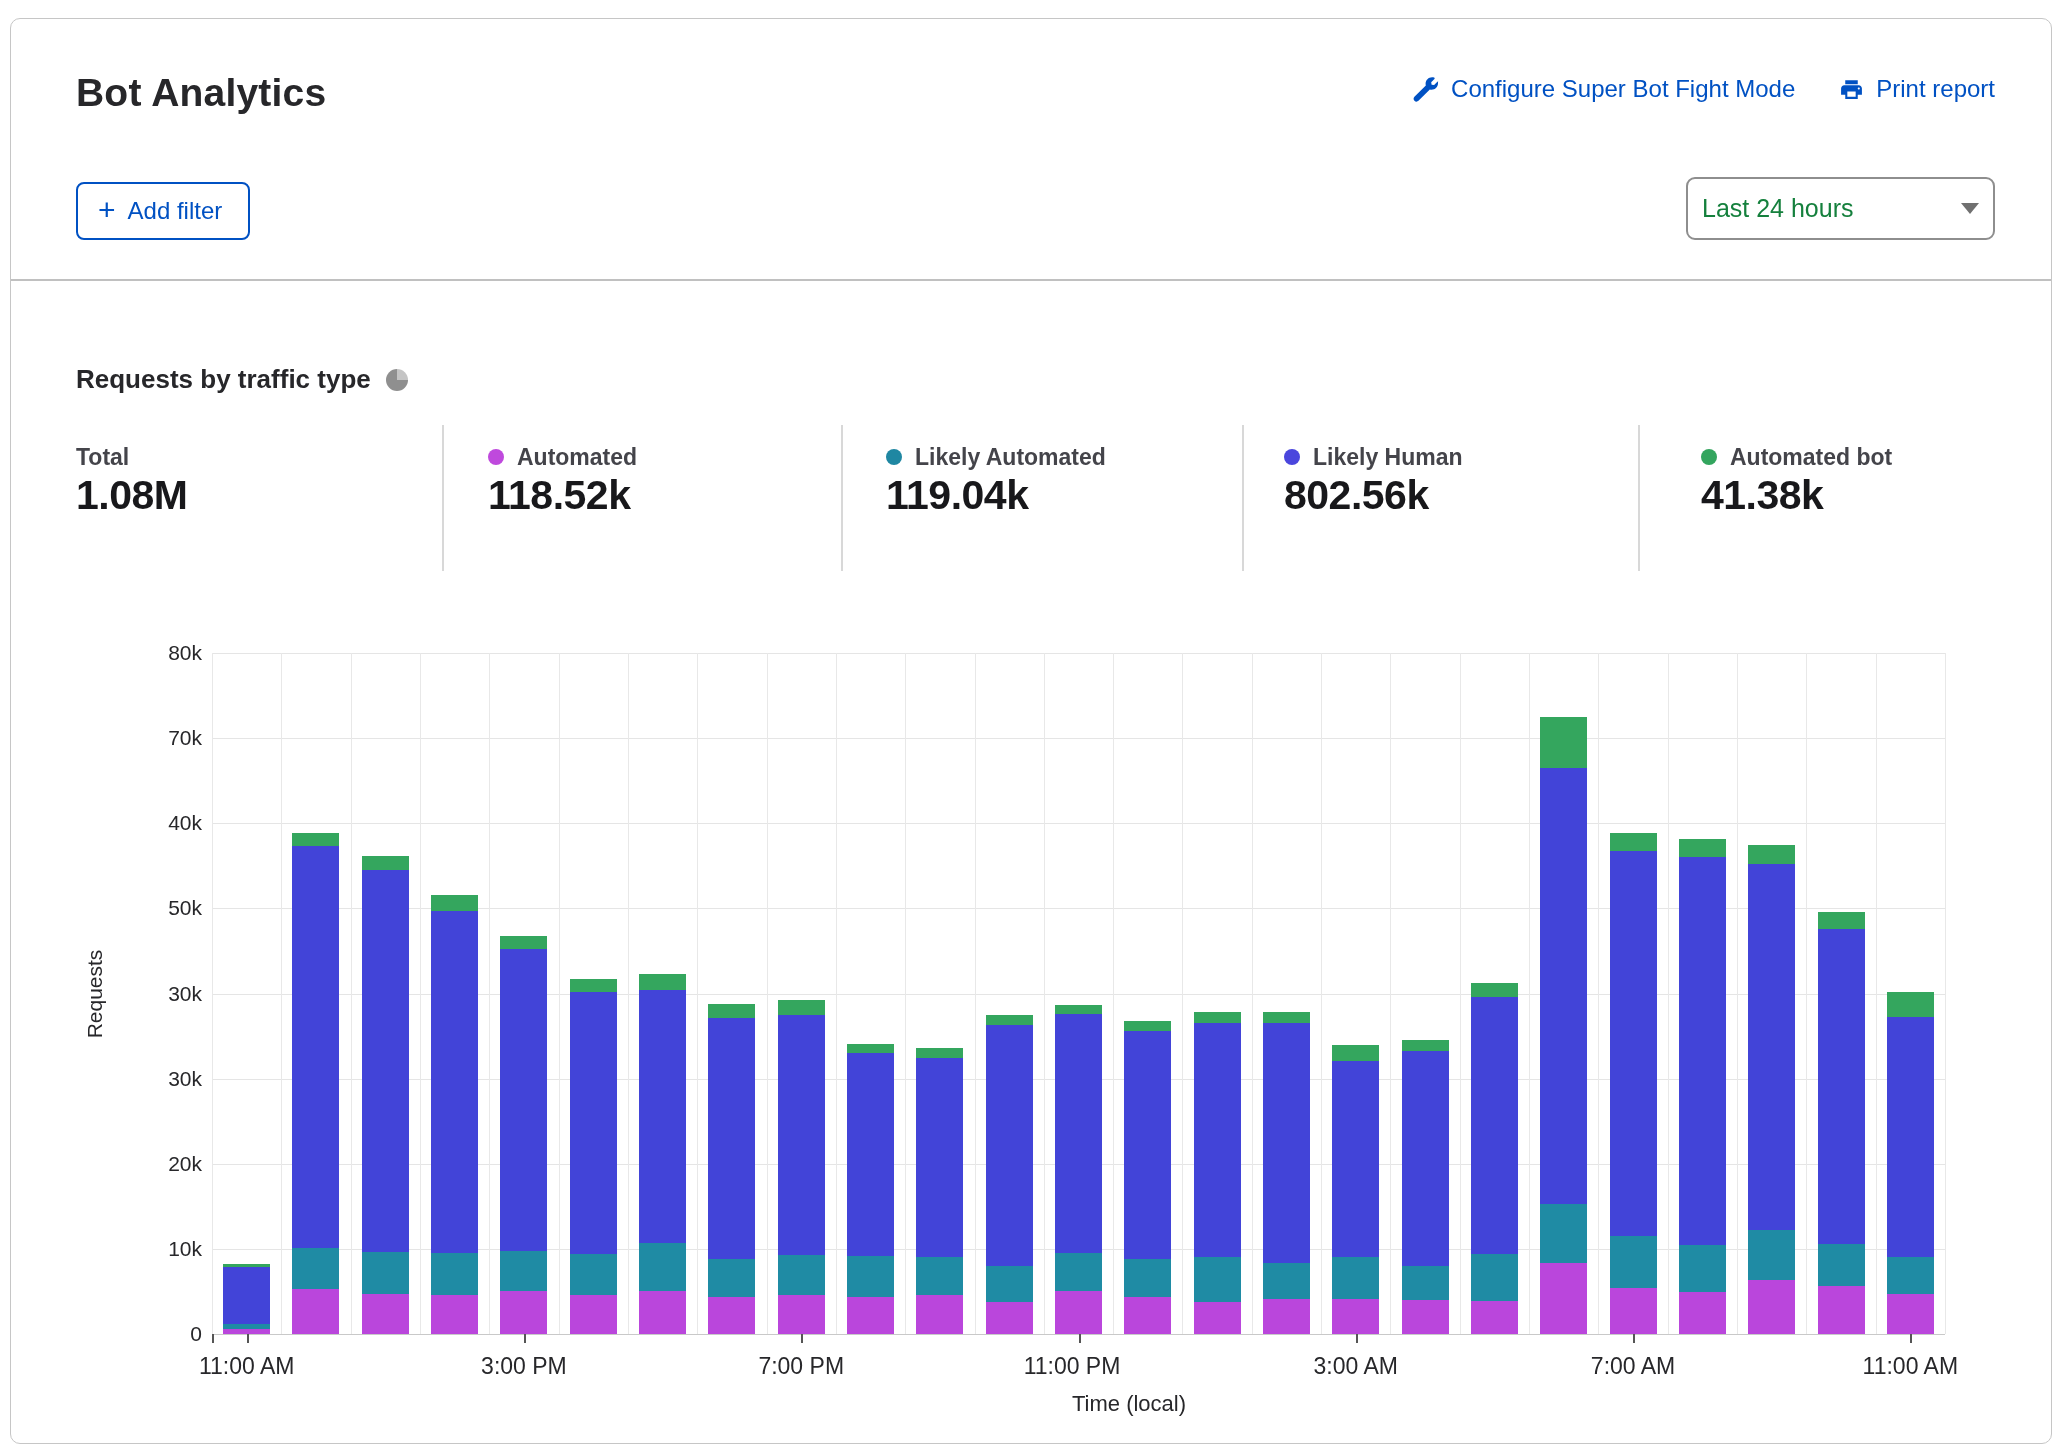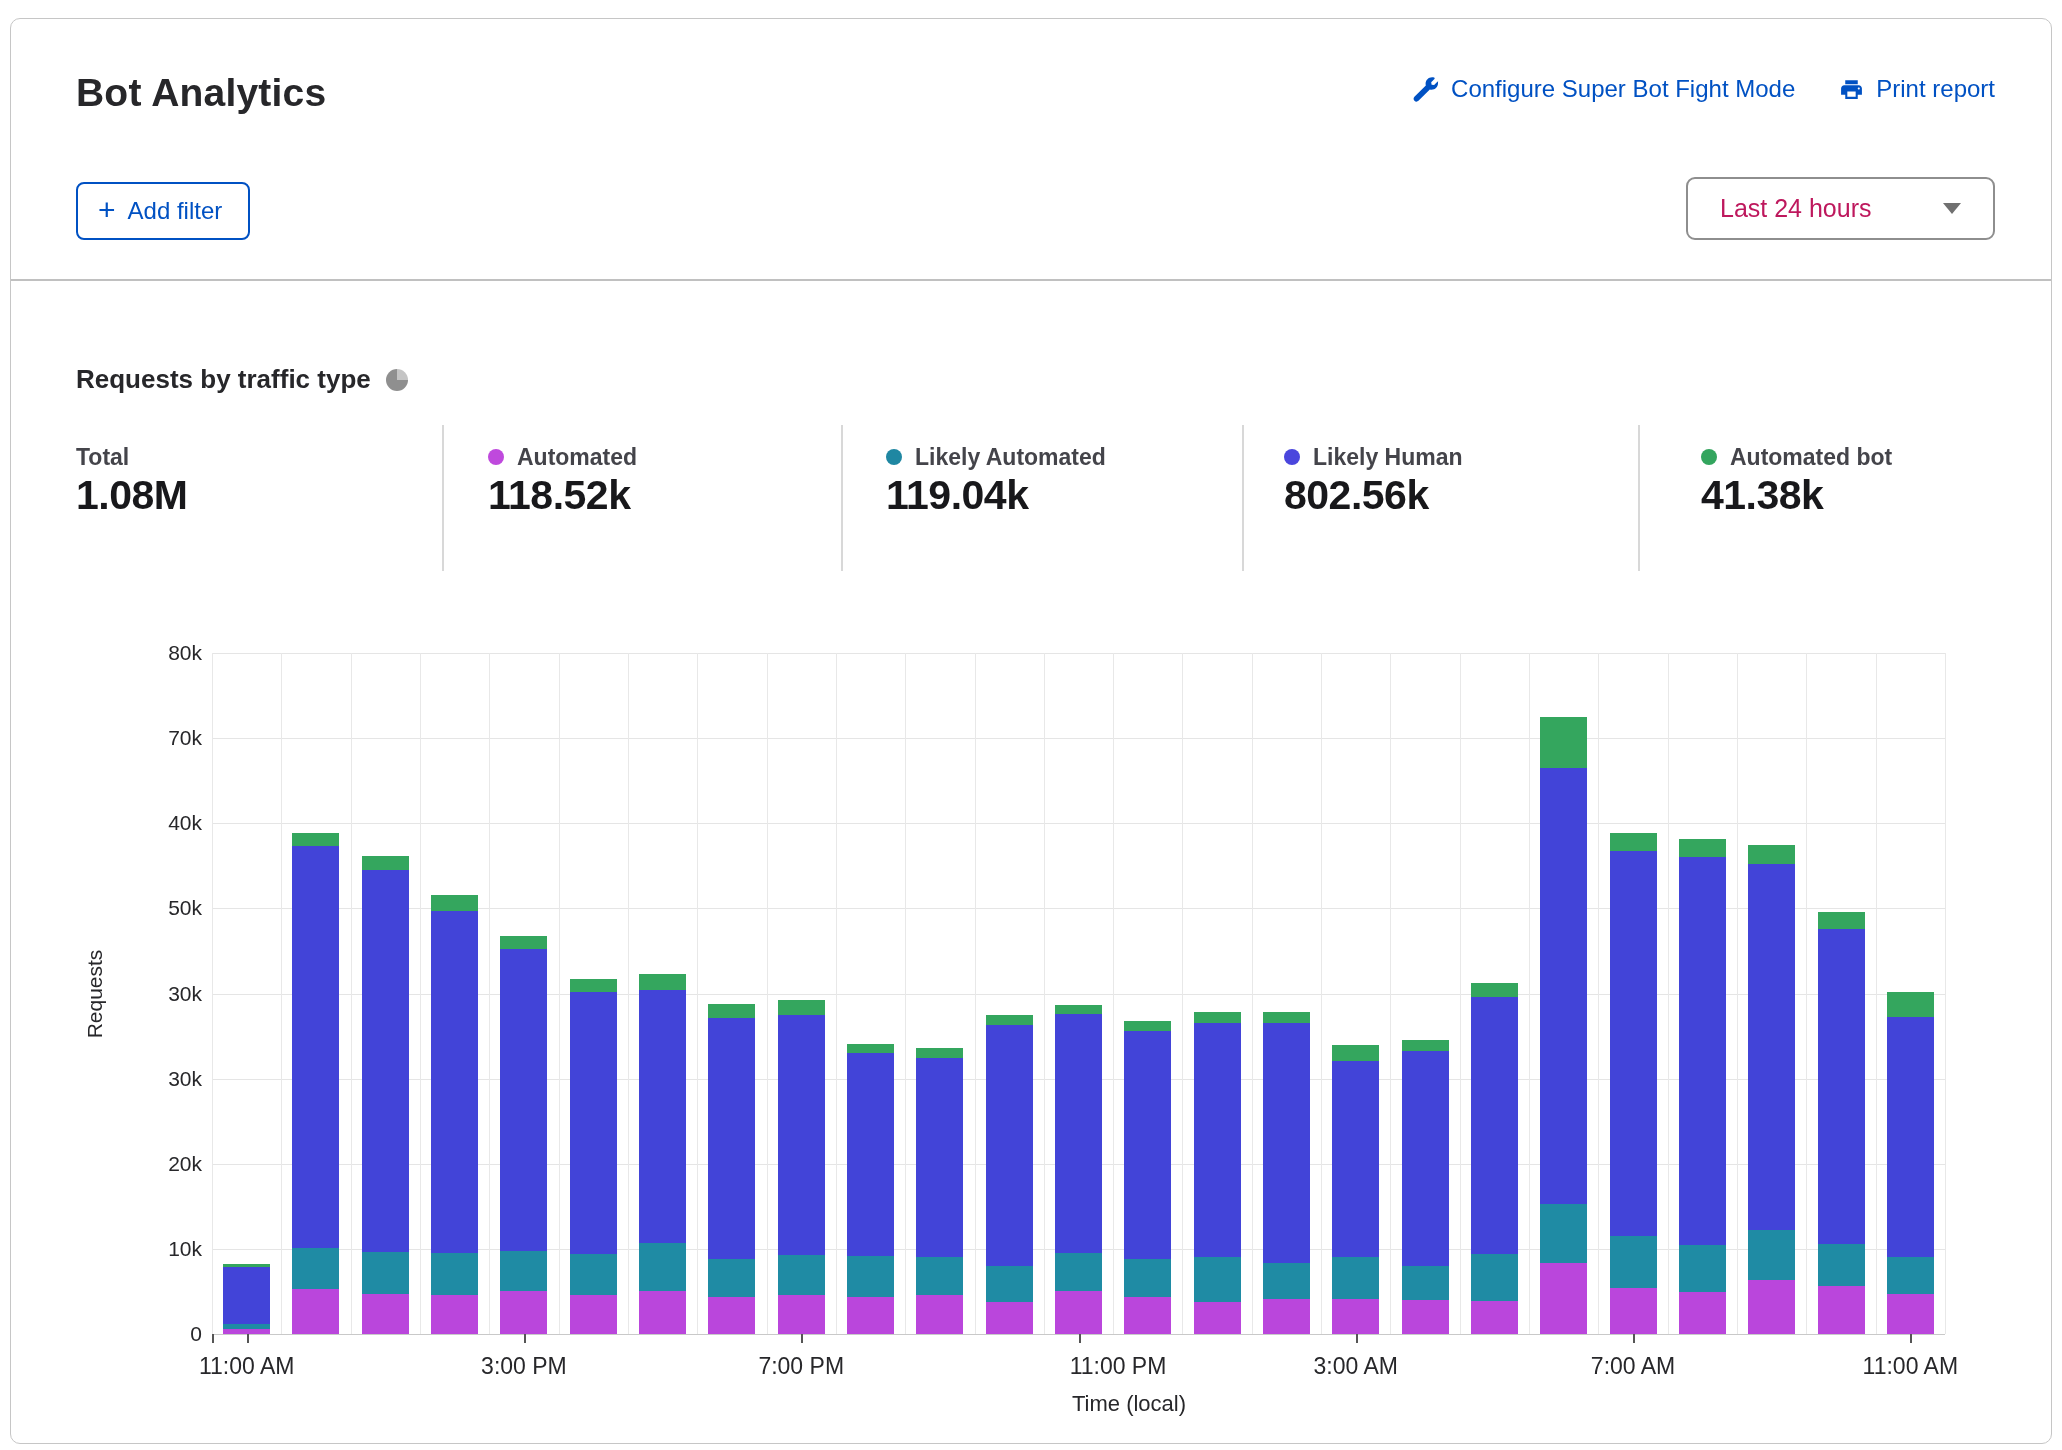--- a/index.html
+++ b/index.html
@@ -10,21 +10,21 @@
   .page-title{position:absolute;left:65px;top:52px;font-size:39px;font-weight:700;color:#27272a;letter-spacing:.2px;}
   .top-links{position:absolute;right:56px;top:56px;display:flex;align-items:center;gap:44px;}
   .link{display:flex;align-items:center;gap:12px;color:#0051c3;font-size:24px;cursor:pointer;}
   .link svg{display:block;}
   .btn-add{position:absolute;left:65px;top:163px;height:58px;box-sizing:border-box;display:flex;align-items:center;gap:12px;
            padding:0 26px 0 20px;border:2px solid #0051c3;border-radius:8px;background:#fff;color:#0051c3;
            font-size:24px;cursor:pointer;font-family:inherit;}
   .btn-add .plus{font-size:30px;font-weight:400;line-height:1;margin-top:-3px;}
   .select{position:absolute;right:56px;top:158px;width:309px;height:63px;box-sizing:border-box;
           border:2px solid #8e8e8e;border-radius:9px;background:#fff;display:flex;align-items:center;
-          padding:0 32px;font-size:25px;color:#be185d;cursor:pointer;}
+          padding:0 14px;font-size:25px;color:#15803d;cursor:pointer;}
   .select .caret{margin-left:auto;width:0;height:0;border-left:9px solid transparent;border-right:9px solid transparent;
           border-top:11px solid #707070;}
   .hdr-divider{position:absolute;left:0;top:260px;width:100%;height:0;border-top:2px solid #c0c0c0;}
   .section-title{position:absolute;left:65px;top:345px;font-size:26px;font-weight:700;color:#27272a;display:flex;align-items:center;gap:15px;}
   .pie-icon{width:22px;height:22px;border-radius:50%;background:conic-gradient(#c4c4c4 0 88deg,#8f8f8f 88deg 360deg);}
   
   .stat{position:absolute;top:423px;}
   .stat .lbl{display:flex;align-items:center;gap:13px;font-size:23px;color:#44444a;height:30px;font-weight:bold;}
   .stat .dot{width:16px;height:16px;border-radius:50%;}
   .stat .val{margin-top:0;font-size:41px;font-weight:700;color:#18181b;letter-spacing:-.5px;}
@@ -321,21 +321,21 @@
           <div class="seg" style="height: 24.6862px; background: rgb(52, 166, 94);"></div>
         </div>
         <div class="xtick" style="left: 201px; top: 1315px;"></div>
         <div class="xtick" style="left: 235.66px; top: 1315px;"></div>
         <div class="xlab" style="left: 150.66px; top: 1334px;">11:00 AM</div>
         <div class="xtick" style="left: 512.94px; top: 1315px;"></div>
         <div class="xlab" style="left: 427.94px; top: 1334px;">3:00 PM</div>
         <div class="xtick" style="left: 790.22px; top: 1315px;"></div>
         <div class="xlab" style="left: 705.22px; top: 1334px;">7:00 PM</div>
         <div class="xtick" style="left: 1067.5px; top: 1315px;"></div>
-        <div class="xlab" style="left: 1022px; top: 1334px;">11:00 PM</div>
+        <div class="xlab" style="left: 976px; top: 1334px;">11:00 PM</div>
         <div class="xtick" style="left: 1344.78px; top: 1315px;"></div>
         <div class="xlab" style="left: 1259.78px; top: 1334px;">3:00 AM</div>
         <div class="xtick" style="left: 1622.06px; top: 1315px;"></div>
         <div class="xlab" style="left: 1537.06px; top: 1334px;">7:00 AM</div>
         <div class="xtick" style="left: 1899.34px; top: 1315px;"></div>
         <div class="xlab" style="left: 1814.34px; top: 1334px;">11:00 AM</div>
         <div class="ylabel-rot" style="left: 40px; top: 962.5px;">Requests</div>
         <div class="xlabel" style="left: 1018px; top: 1372px; width: 200px;">Time (local)</div>
       </div>
   </div>

